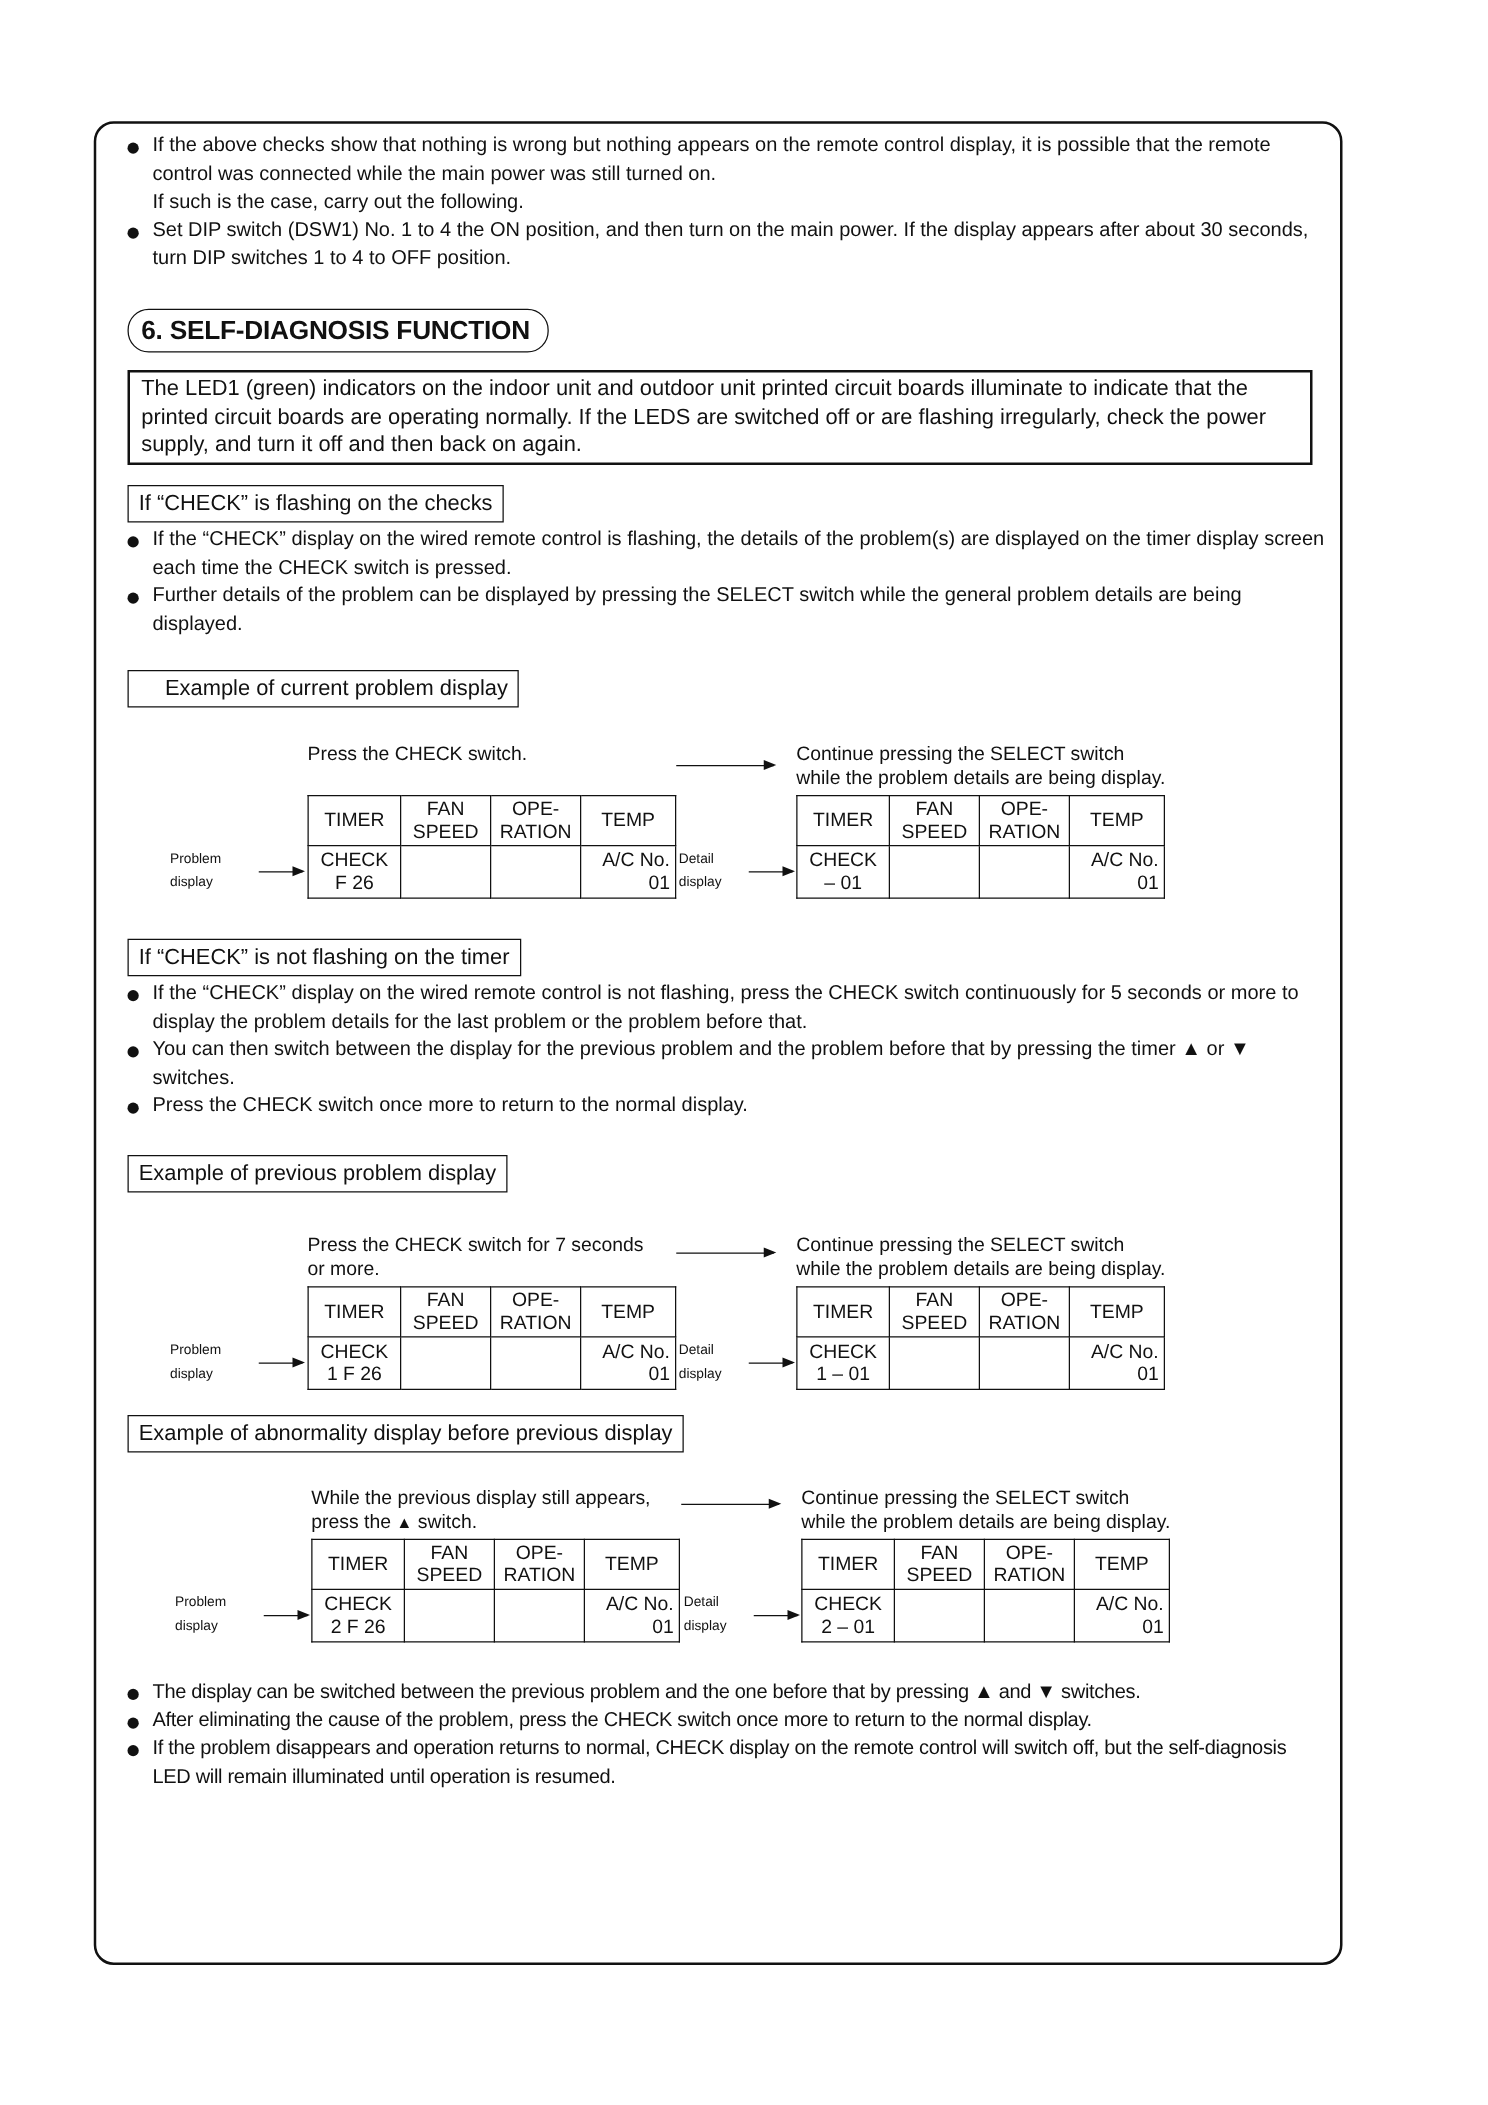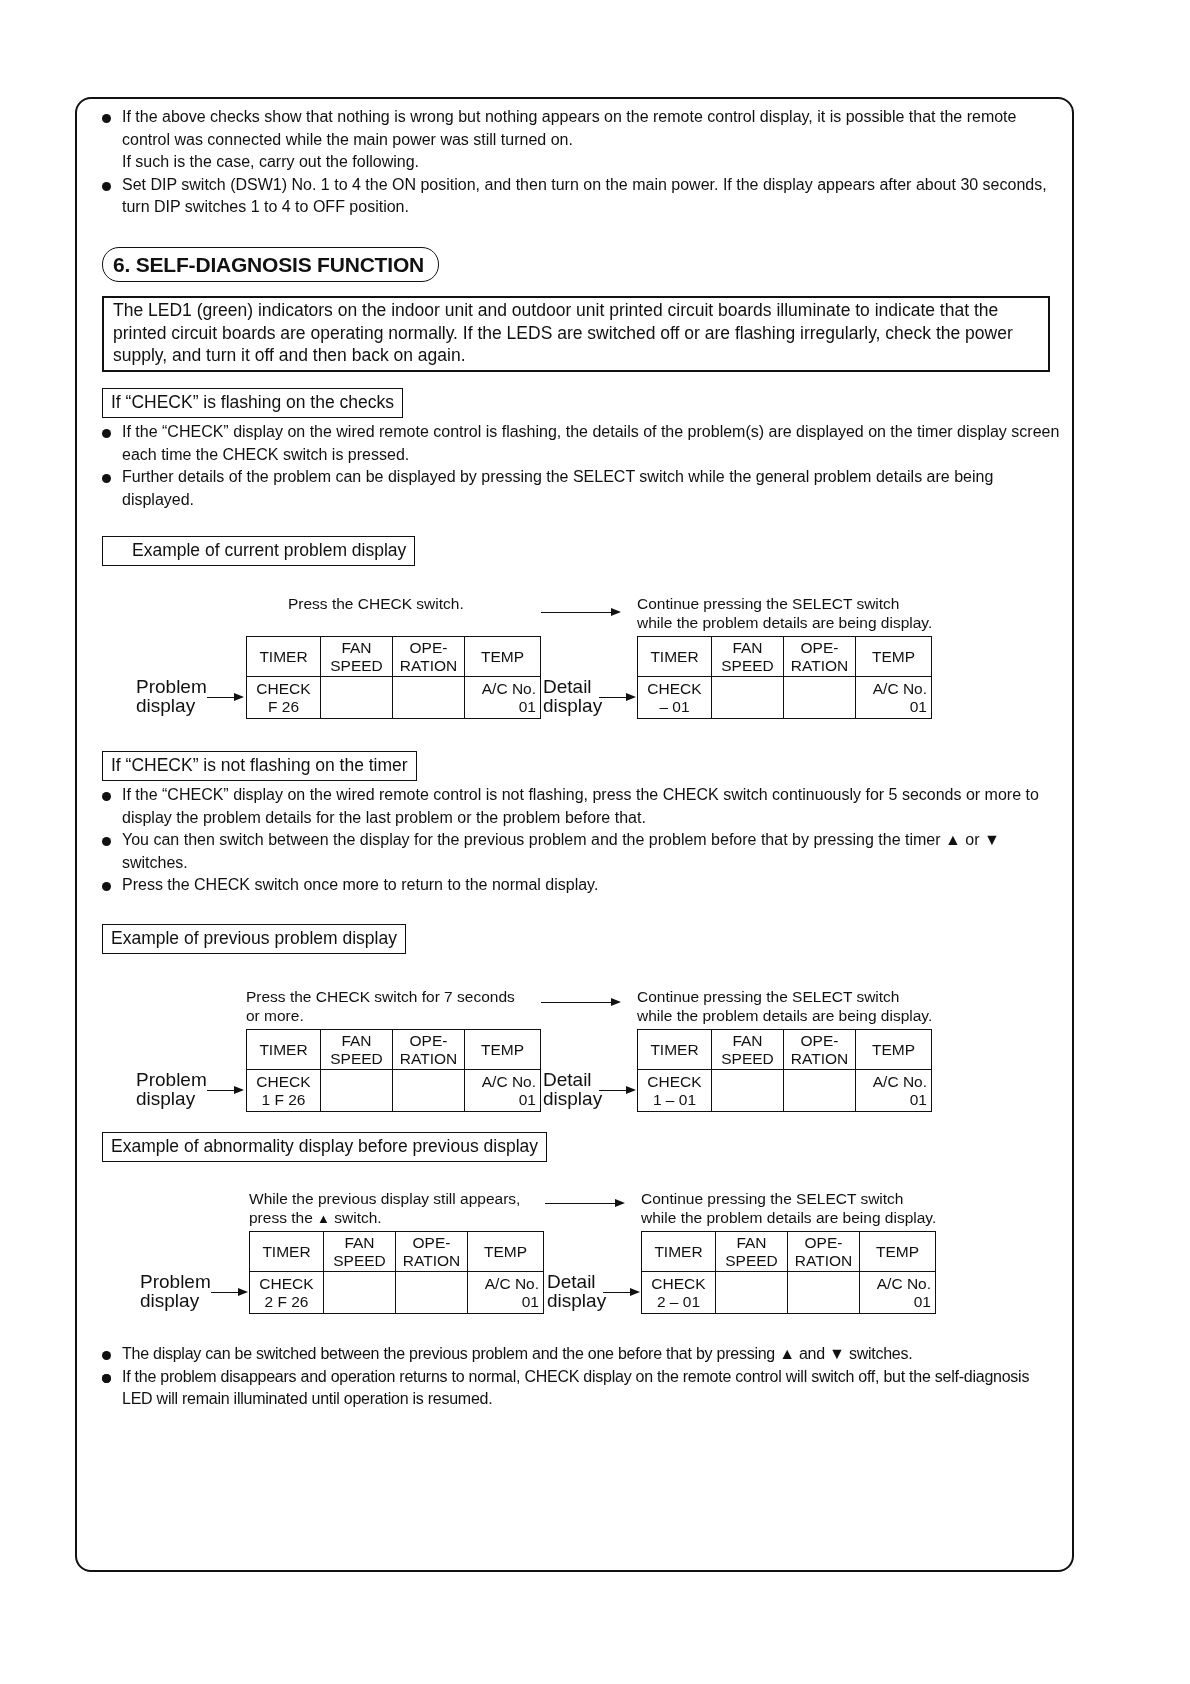--- a/index.html
+++ b/index.html
@@ -16,21 +16,21 @@
   table.disp td { border:1.8px solid #111; text-align:center; vertical-align:middle; padding:0; }
   table.disp tr.h td { height:39px; }
   table.disp tr.v td { height:41px; }
   table.disp td.c1 { width:73px; }
   table.disp td.c2 { width:71px; }
   table.disp td.c3 { width:71px; }
   table.disp td.c4 { width:71px; }
   table.disp td.r { text-align:right; padding-right:4px; }
   .arrow { position:absolute; height:0; border-top:1.6px solid #111; }
   .arrow::after { content:""; position:absolute; right:-2px; top:-5px; border-left:10px solid #111; border-top:4px solid transparent; border-bottom:4px solid transparent; }
-  .side { position:absolute; font-size:19px; line-height:18.5px; }
+  .side { position:absolute; font-size:11px; line-height:18.5px; }
   .tri { font-size:13px; }
 </style>
 </head>
 <body>
 
 <div class="frame"></div>
 
 <ul class="bullets" style="top:106px;">
   <li><span class="dot"></span><span>If the above checks show that nothing is wrong but nothing appears on the remote control display, it is possible that the remote control was connected while the main power was still turned on.</span><br><span>If such is the case, carry out the following.</span></li>
   <li><span class="dot"></span><span>Set DIP switch (DSW1) No. 1 to 4 the ON position, and then turn on the main power. If the display appears after about 30 seconds, turn DIP switches 1 to 4 to OFF position.</span></li>
@@ -40,21 +40,21 @@
 
 <div class="ledbox">The LED1 (green) indicators on the indoor unit and outdoor unit printed circuit boards illuminate to indicate that the printed circuit boards are operating normally. If the LEDS are switched off or are flashing irregularly, check the power supply, and turn it off and then back on again.</div>
 
 <div class="label-box" style="top:388px;">If “CHECK” is flashing on the checks</div>
 <ul class="bullets" style="top:421px;">
   <li><span class="dot"></span><span>If the “CHECK” display on the wired remote control is flashing, the details of the problem(s) are displayed on the timer display screen each time the CHECK switch is pressed.</span></li>
   <li><span class="dot"></span><span>Further details of the problem can be displayed by pressing the SELECT switch while the general problem details are being displayed.</span></li>
 </ul>
 
 <div class="label-box" style="top:536px;padding-left:29px;">Example of current problem display</div>
-<div class="dtext" style="left:246px; top:595px;margin-left:42px;">Press the CHECK switch.</div>
+<div class="dtext" style="left:246px; top:595px;">Press the CHECK switch.</div>
 <div class="arrow" style="left:541px; top:612px; width:78px;"></div>
 <div class="dtext" style="left:637px; top:595px;"><span>Continue pressing the SELECT switch</span><br><span>while the problem details are being display.</span></div>
 
 <div class="side" style="left:136px; top:678px;"><span>Problem</span><br><span>display</span></div>
 <div class="arrow" style="left:207px; top:697px; width:35px;"></div>
 <table class="disp" style="left:246px; top:636px;">
   <tbody>
       <tr class="h">
         <td class="c1">TIMER</td>
         <td class="c2"><span>FAN</span><br><span>SPEED</span></td>
@@ -174,15 +174,15 @@
         <td class="c1"><span>CHECK</span><br><span>2 – 01</span></td>
         <td class="c2"></td>
         <td class="c3"></td>
         <td class="c4 r"><span>A/C No.</span><br><span>01</span></td>
       </tr>
 </tbody>
   </table>
 
 <ul class="bullets" style="top:1343px; letter-spacing:-0.25px;">
   <li><span class="dot"></span><span>The display can be switched between the previous problem and the one before that by pressing ▲ and ▼ switches.</span></li>
-  <li><span class="dot"></span></li>
+  <li><span class="dot"></span><span>After eliminating the cause of the problem, press the CHECK switch once more to return to the normal display.</span></li>
   <li><span class="dot"></span><span>If the problem disappears and operation returns to normal, CHECK display on the remote control will switch off, but the self-diagnosis LED will remain illuminated until operation is resumed.</span></li>
 </ul>
 
 </body></html>

